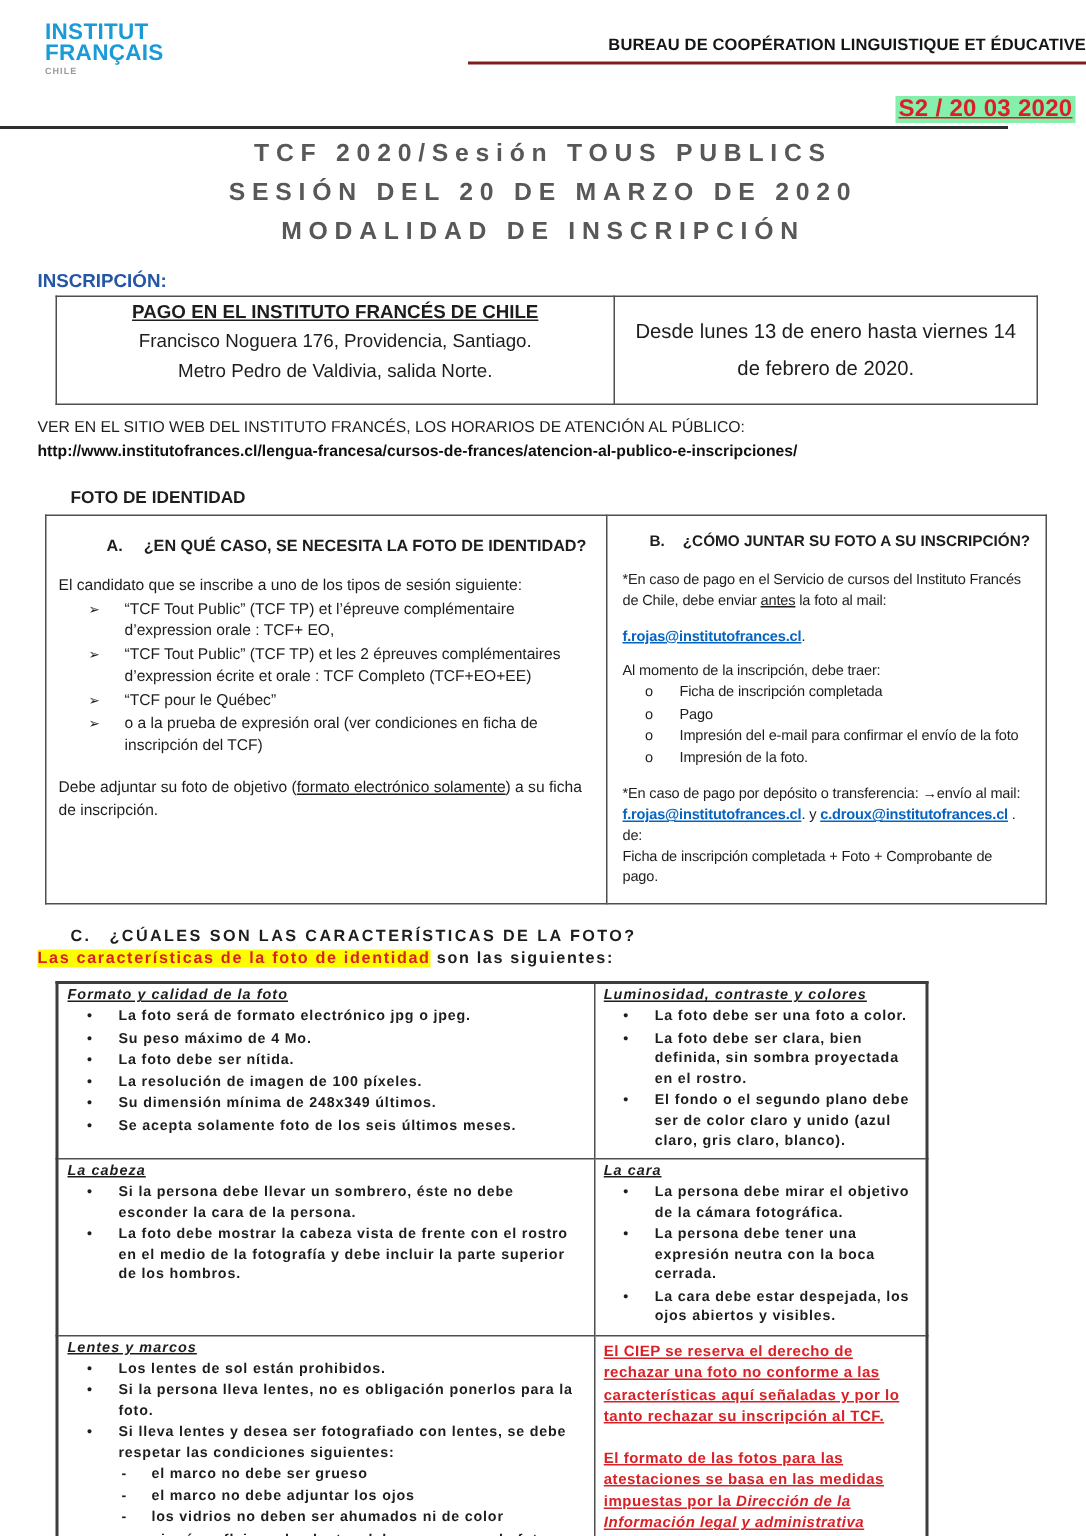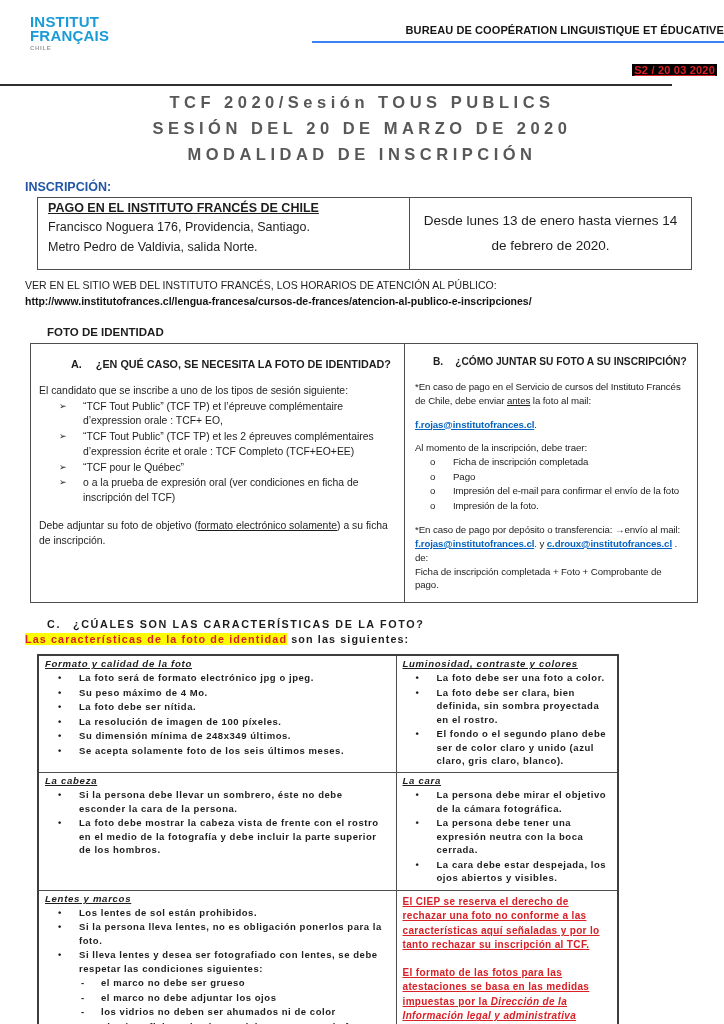--- a/index.html
+++ b/index.html
@@ -14,43 +14,43 @@
   }
 
   
   .logo { position: absolute; top: 15px; left: 30px; line-height: 1; }
   .logo-line { color: #1a9bd7; font-weight: 700; font-size: 15px; letter-spacing: 0.2px; line-height: 13.5px; }
   .logo-country { color: #9a9a9a; font-size: 6px; font-weight: 700; margin-top: 3px; letter-spacing: 0.7px; }
 
   .bureau {
     position: absolute; top: 24px; left: 312px; right: 0;
     text-align: right; font-size: 11px; font-weight: 600; color: #151515;
-    border-bottom: 2px solid #3b82f6; padding-bottom: 5px; letter-spacing: 0.1px;
+    border-bottom: 2px solid #7f1d1d; padding-bottom: 5px; letter-spacing: 0.1px;
   }
 
   .session-code {
     position: absolute; top: 64px; right: 7px;
-    background: #000000; color: #d92027; font-weight: 700; font-size: 11px;
+    background: #86efac; color: #d92027; font-weight: 700; font-size: 16px;
     text-decoration: underline; padding: 0 2px; letter-spacing: 0.2px;
   }
 
   .top-rule { position: absolute; top: 84px; left: 0; width: 672px; border-top: 2px solid #2e2e2e; }
 
   .doc-title {
     padding-top: 89px; text-align: center; color: #58585a;
     font-weight: 600; font-size: 16.5px; letter-spacing: 4.5px; line-height: 26px;
   }
 
   
   .inscripcion { margin: 13px 0 3px 25px; color: #2356a5; font-weight: 700; font-size: 12.5px; }
 
   table { border-collapse: collapse; }
   .t1 { margin-left: 37px; width: 655px; border: 1px solid #4f4f4f; }
   .t1 td { border: 1px solid #4f4f4f; vertical-align: middle; }
-  .t1 .cell-pay { width: 372px; padding: 3px 10px 12px; vertical-align: top; }
+  .t1 .cell-pay { width: 372px; padding: 3px 10px 12px; vertical-align: top; text-align: center; }
   .pay-title { font-size: 12.5px; font-weight: 700; text-decoration: underline; margin-bottom: 2px; }
   .pay-addr { font-size: 12.5px; line-height: 1.6; }
   .t1 .cell-period { text-align: center; font-size: 13.5px; padding: 4px 8px; line-height: 1.8; font-weight: 400; }
 
   .web-note { margin: 9px 0 0 25px; font-size: 10.5px; }
   .web-url { margin: 4px 0 0 25px; font-size: 10.5px; font-weight: 700; color: #111; text-decoration: none; display: inline-block; }
 
   .foto-heading { margin: 17px 0 5px 47px; font-size: 11.5px; font-weight: 700; }
 
   

